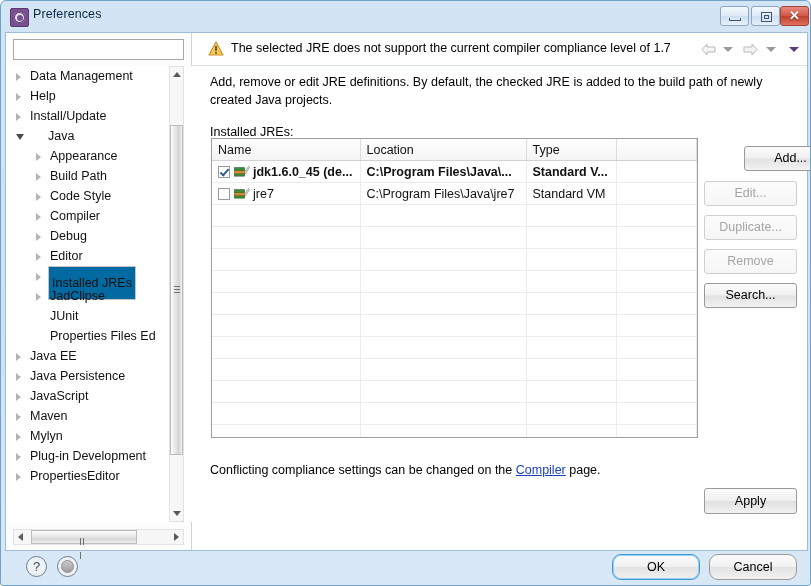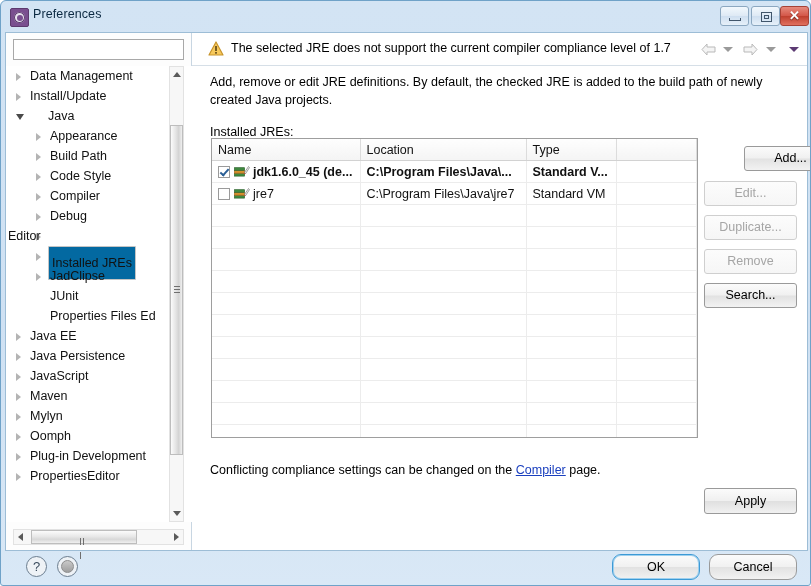--- a/index.html
+++ b/index.html
@@ -524,38 +524,38 @@
       <span class="close-glyph">✕</span>
     </div>
   </div>
 
   <div id="client">
 
     <div id="left-panel">
       <input id="filter-box" type="text" value="" placeholder="" style="">
       <div id="tree">
           <div class="tree-item"><span class="arrow" style="left: 10px;"></span><span class="tree-label" style="margin-left: 22px;">Data Management</span></div>
+          <div class="tree-item"><span class="arrow" style="left: 10px;"></span><span class="tree-label" style="margin-left: 22px;">Help</span></div>
           <div class="tree-item"><span class="arrow" style="left: 10px;"></span><span class="tree-label" style="margin-left: 22px;">Install/Update</span></div>
           <div class="tree-item"><span class="arrow open" style="left: 10px;"></span><span class="tree-label" style="margin-left: 40px; text-align: right;">Java</span></div>
           <div class="tree-item"><span class="arrow" style="left: 30px;"></span><span class="tree-label" style="margin-left: 42px;">Appearance</span></div>
           <div class="tree-item"><span class="arrow" style="left: 30px;"></span><span class="tree-label" style="margin-left: 42px;">Build Path</span></div>
           <div class="tree-item"><span class="arrow" style="left: 30px;"></span><span class="tree-label" style="margin-left: 42px;">Code Style</span></div>
           <div class="tree-item"><span class="arrow" style="left: 30px;"></span><span class="tree-label" style="margin-left: 42px;">Compiler</span></div>
           <div class="tree-item"><span class="arrow" style="left: 30px;"></span><span class="tree-label" style="margin-left: 42px;">Debug</span></div>
-          <div class="tree-item"><span class="arrow" style="left: 30px;"></span><span class="tree-label" style="">Editor</span></div>
+          <div class="tree-item"><span class="arrow" style="left: 30px;"></span><span class="tree-label" style="margin-left: 42px;">Editor</span></div>
           <div class="tree-item focused"><span class="arrow" style="left: 30px;"></span><span class="tree-label" style="margin-left: 42px;">Installed JREs</span></div>
           <div class="tree-item"><span class="arrow" style="left: 30px;"></span><span class="tree-label" style="margin-left: 42px;">JadClipse</span></div>
           <div class="tree-item"><span class="tree-label" style="margin-left: 42px;">JUnit</span></div>
           <div class="tree-item"><span class="tree-label" style="margin-left: 42px;">Properties Files Ed</span></div>
           <div class="tree-item"><span class="arrow" style="left: 10px;"></span><span class="tree-label" style="margin-left: 22px;">Java EE</span></div>
           <div class="tree-item"><span class="arrow" style="left: 10px;"></span><span class="tree-label" style="margin-left: 22px;">Java Persistence</span></div>
           <div class="tree-item"><span class="arrow" style="left: 10px;"></span><span class="tree-label" style="margin-left: 22px;">JavaScript</span></div>
           <div class="tree-item"><span class="arrow" style="left: 10px;"></span><span class="tree-label" style="margin-left: 22px;">Maven</span></div>
           <div class="tree-item"><span class="arrow" style="left: 10px;"></span><span class="tree-label" style="margin-left: 22px;">Mylyn</span></div>
-          <div class="tree-item"><span class="arrow" style="left: 10px;"></span><span class="tree-label" style="margin-left: 22px;">Oomph</span></div>
           <div class="tree-item"><span class="arrow" style="left: 10px;"></span><span class="tree-label" style="margin-left: 22px;">Plug-in Development</span></div>
           <div class="tree-item"><span class="arrow" style="left: 10px;"></span><span class="tree-label" style="margin-left: 22px;">PropertiesEditor</span></div>
         </div>
 
       <div id="tree-vscroll">
         <div class="sb-arrow-up">
             <span class="sb-tri"></span>
           </div>
         <div id="tree-thumb">
           <span class="thumb-grip">

